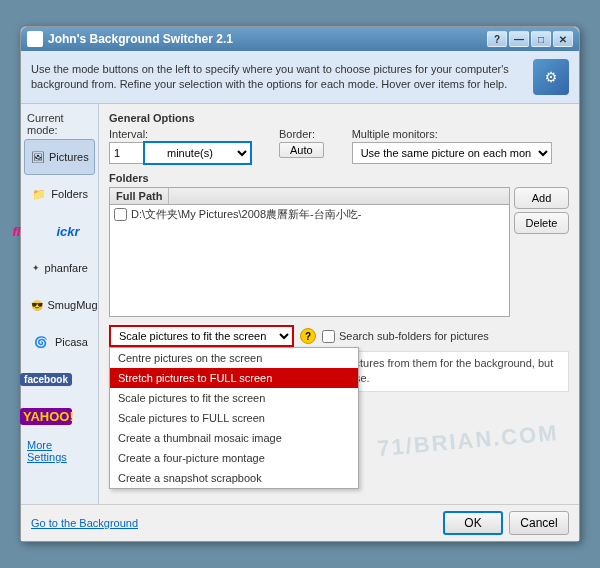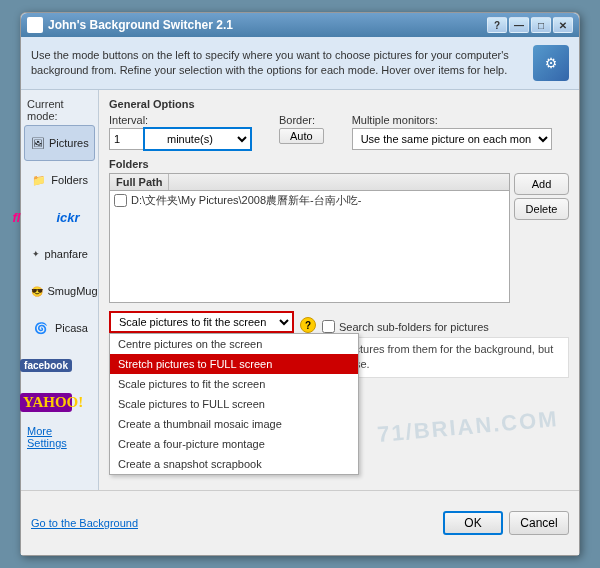--- a/index.html
+++ b/index.html
@@ -138,27 +138,26 @@
       font-size: 10px;
       font-weight: bold;
       border-radius: 3px;
       padding: 1px 4px;
       width: 60px;
       text-align: center;
     }
     .icon-yahoo {
       background: #7b0099;
       color: #ffcc00;
-      font-size: 15px;
+      font-size: 13px;
       font-weight: bold;
       border-radius: 3px;
       padding: 1px 3px;
       width: 52px;
       text-align: left;
-      font-family: Liberation Serif, serif;
     }
     .more-settings {
       font-size: 11px;
       color: #0066cc;
       text-decoration: underline;
       padding: 4px 6px;
       cursor: pointer;
     }
     .main-panel {
       flex: 1;
@@ -288,21 +287,21 @@
     .folders-row {
       display: flex;
       align-items: flex-start;
     }
     .bottom-section {
       position: relative;
       margin-top: 8px;
     }
     .scale-row {
       display: flex;
-      align-items: flex-end;
+      align-items: center;
       gap: 6px;
       margin-bottom: 4px;
     }
     .scale-select {
       height: 22px;
       border: 2px solid #cc0000;
       padding: 1px 4px;
       font-size: 11px;
       background: white;
       cursor: pointer;
@@ -363,21 +362,21 @@
       color: white;
     }
     .dropdown-wrapper {
       position: relative;
       display: inline-block;
     }
     .bottom-footer {
       display: flex;
       align-items: center;
       justify-content: space-between;
-      padding: 20px 10px;
+      padding: 6px 10px;
       border-top: 1px solid #ccc;
       background: #f0f0f0;
     }
     .go-to-background {
       font-size: 11px;
       color: #0066cc;
       text-decoration: underline;
       cursor: pointer;
     }
     .footer-btns {

